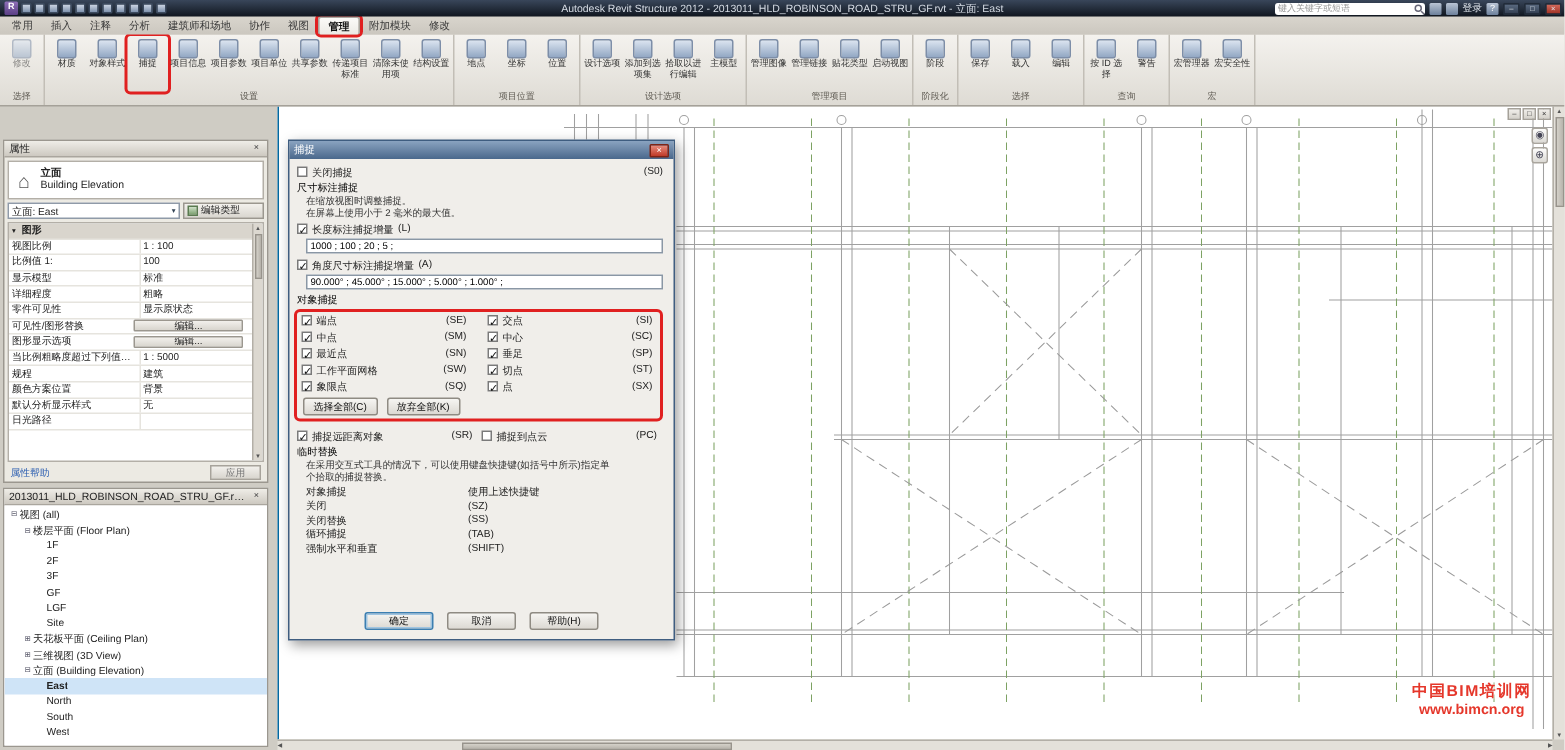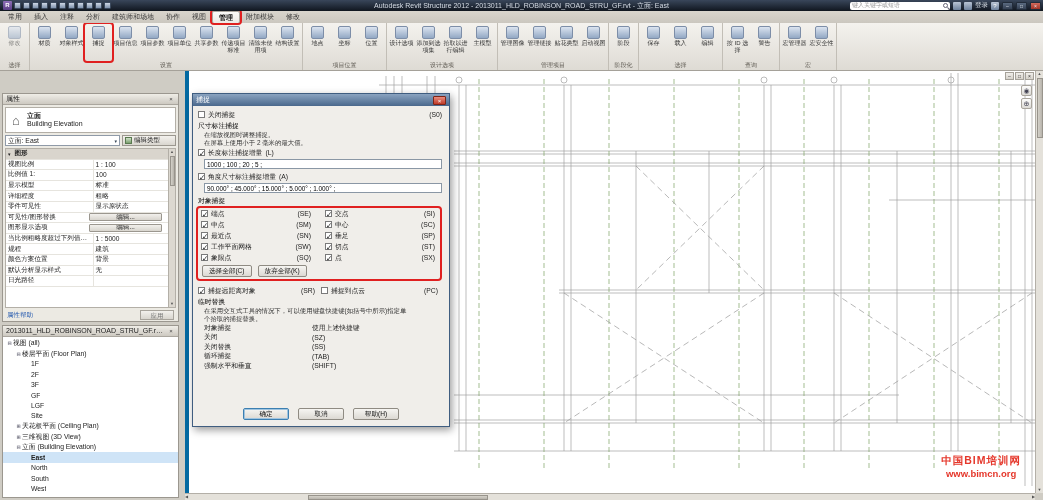--- a/index.html
+++ b/index.html
@@ -72,21 +72,21 @@
 .browser{position:absolute;left:2px;top:325px;width:177px;height:173px;background:#fff;border:1px solid #9b978f;display:flex;flex-direction:column;z-index:5;}
 .browser .pane-header .ph-title{white-space:nowrap;overflow:hidden;text-overflow:ellipsis;max-width:158px;}
 .tree{flex:1;overflow:hidden;background:#fff;padding-top:1px;}
 .titem{display:flex;align-items:center;height:10.4px;white-space:nowrap;}
 .titem.selected{background:var(--selection);}
 .titem.selected .tlabel{font-weight:bold;}
 .tpre{width:7px;flex:none;font-size:5px;color:#556;text-align:center;}
 .tlabel{font-size:6.8px;overflow:hidden;text-overflow:ellipsis;}
 
 
-.canvas{position:absolute;left:185px;top:71px;width:850px;height:422px;background:#fff;border-left:4px solid #0369a1;overflow:hidden;z-index:1;}
+.canvas{position:absolute;left:185px;top:71px;width:850px;height:422px;background:#fff;border-left:1px solid #0369a1;overflow:hidden;z-index:1;}
 .canvas svg{position:absolute;left:0;top:0;}
 .viewbtns{position:absolute;right:1px;top:1px;display:flex;gap:1px;z-index:3;}
 .vb{width:9px;height:8px;background:linear-gradient(#f0eeea,#d5d2cb);border:1px solid #a5a199;font-size:5px;line-height:7px;text-align:center;color:#333;}
 .navbar{position:absolute;right:3px;top:14px;display:flex;flex-direction:column;gap:2px;z-index:3;}
 .navicon{width:11px;height:11px;background:linear-gradient(#fdfdfc,#dcdad5);border:1px solid #a9a59d;border-radius:2px;font-size:7px;line-height:10px;text-align:center;color:#445;}
 .watermark{position:absolute;right:14px;bottom:14px;text-align:center;color:var(--watermark);font-weight:bold;text-shadow:0 0 2px #fff,0 0 2px #fff;z-index:3;}
 .wm1{font-size:10.5px;letter-spacing:1px;}
 .wm2{font-size:9.5px;}
 .vscroll{position:absolute;right:0;top:71px;width:8px;height:422px;background:#e4e1da;border-left:1px solid #b3afa7;display:flex;flex-direction:column;align-items:center;font-size:4px;color:#555;z-index:6;}
 .vthumb{width:6px;flex:0 0 60px;background:linear-gradient(90deg,#d4d1c9,#b8b4ac);border:1px solid #98948c;margin:1px 0;}

